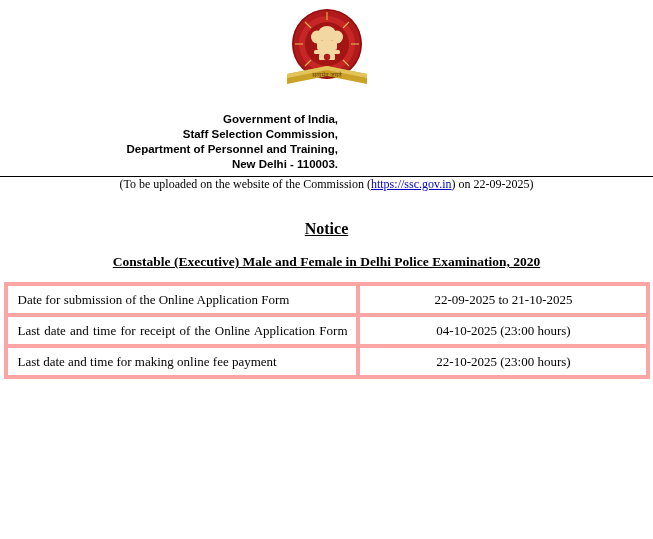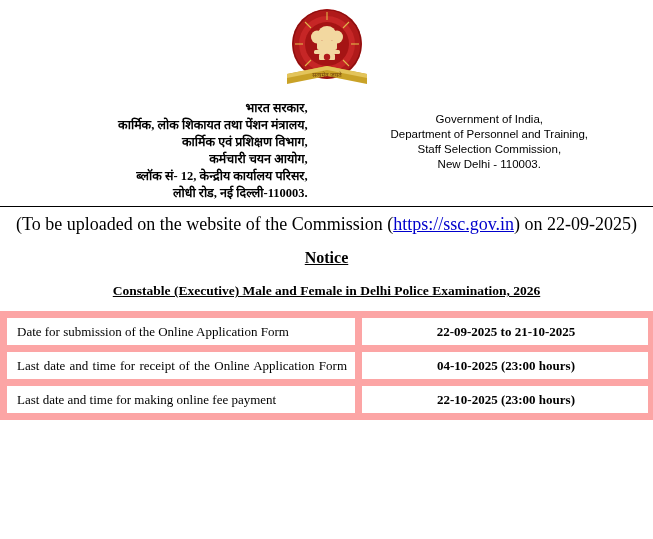--- a/index.html
+++ b/index.html
@@ -48,97 +48,95 @@
     padding-right: 10px;
     font-family: "Liberation Serif", serif;
     font-size: 12.5px;
     font-weight: bold;
     line-height: 17px;
     color: #000;
   }
   .header-hindi div { white-space: nowrap; }
   .header-eng {
     width: 330px;
-    text-align: center;
+    text-align: right;
     font-family: "Liberation Sans", sans-serif;
     font-size: 11.5px;
-    font-weight: normal;
+    font-weight: bold;
     line-height: 15px;
     padding-left: 8px;
     padding-top: 12px;
   }
   .header-eng div { white-space: nowrap; }
 
   .hr-rule {
     border: 0;
     border-top: 1px solid #000;
     margin: 4px 0 0 0;
     width: 100%;
   }
 
   
   .upload-line {
     text-align: center;
-    font-size: 18px;
-    margin-top: 7px;
+    font-size: 12px;
     font-family: "Liberation Serif", serif;
   }
   .upload-line a {
     color: #0000cc;
     text-decoration: underline;
   }
 
   
   .notice-title {
     text-align: center;
     font-size: 16px;
     font-weight: bold;
     text-decoration: underline;
-    margin-top: 14px;
+    margin-top: 28px;
     font-family: "Liberation Serif", serif;
   }
 
   .exam-title {
     text-align: center;
     font-size: 13.5px;
     font-weight: bold;
     text-decoration: underline;
     margin-top: 16px;
     font-family: "Liberation Serif", serif;
   }
 
   
   table.notice-table {
     border-collapse: collapse;
     width: 600px;
     margin: 12px auto 0 auto;
     table-layout: fixed;
   }
   table.notice-table td {
-    border: 7px solid #fca5a5;
+    border: 4px solid #fca5a5;
     padding: 5px 8px 5px 10px;
     font-size: 13px;
     vertical-align: top;
     font-family: "Liberation Serif", serif;
     line-height: 17px;
   }
   td.col-label {
     width: 330px;
     text-align: justify;
     text-align-last: justify;
   }
   td.col-label.nojustify {
     text-align: left;
     text-align-last: left;
   }
   td.col-value {
     width: 268px;
     text-align: center;
     text-align-last: center;
-    font-weight: bold;
   }
 </style>
 </head>
 <body>
 
 <div class="page">
 
   <div class="emblem-wrap">
     <div class="emblem">
       <svg width="108" height="92" viewBox="0 0 108 92" xmlns="http://www.w3.org/2000/svg">
@@ -170,45 +168,37 @@
         <circle cx="54" cy="53" r="3.2" fill="#b01a1a"></circle>
 
         <path d="M14 70 L54 62 L94 70 L94 80 L54 72 L14 80 Z" fill="#c9a227"></path>
         <path d="M14 70 L54 62 L94 70 L94 74 L54 66 L14 74 Z" fill="#e3c45a"></path>
         <text x="54" y="73" font-family="DejaVu Sans, sans-serif" font-size="6" fill="#6b3c0a" text-anchor="middle">सत्यमेव जयते</text>
       </svg>
     </div>
   </div>
 
   <div class="header">
-    <div class="header-hindi">
-      <div>भारत सरकार,</div>
-      <div>कार्मिक, लोक शिकायत तथा पेंशन मंत्रालय,</div>
-      <div>कार्मिक एवं प्रशिक्षण विभाग,</div>
-      <div>कर्मचारी चयन आयोग,</div>
-      <div>ब्लॉक सं- 12, केन्द्रीय कार्यालय परिसर,</div>
-      <div>लोधी रोड, नई दिल्ली-110003.</div>
-    </div>
     <div class="header-eng">
       <div>Government of India,</div>
+      <div>Staff Selection Commission,</div>
       <div>Department of Personnel and Training,</div>
-      <div>Staff Selection Commission,</div>
       <div>New Delhi - 110003.</div>
     </div>
   </div>
 
   <hr class="hr-rule">
 
   <div class="upload-line">
     <span>(To be uploaded on the website of the Commission (</span><a href="#">https://ssc.gov.in</a><span>) on 22-09-2025)</span>
   </div>
 
   <div class="notice-title">Notice</div>
 
-  <div class="exam-title">Constable (Executive) Male and Female in Delhi Police Examination, 2026</div>
+  <div class="exam-title">Constable (Executive) Male and Female in Delhi Police Examination, 2020</div>
 
   <table class="notice-table">
     <tbody>
       <tr>
         <td class="col-label nojustify">Date for submission of the Online Application Form</td>
         <td class="col-value">22-09-2025 to 21-10-2025</td>
       </tr>
       <tr>
         <td class="col-label">Last date and time for receipt of the Online Application Form</td>
         <td class="col-value">04-10-2025 (23:00 hours)</td>

